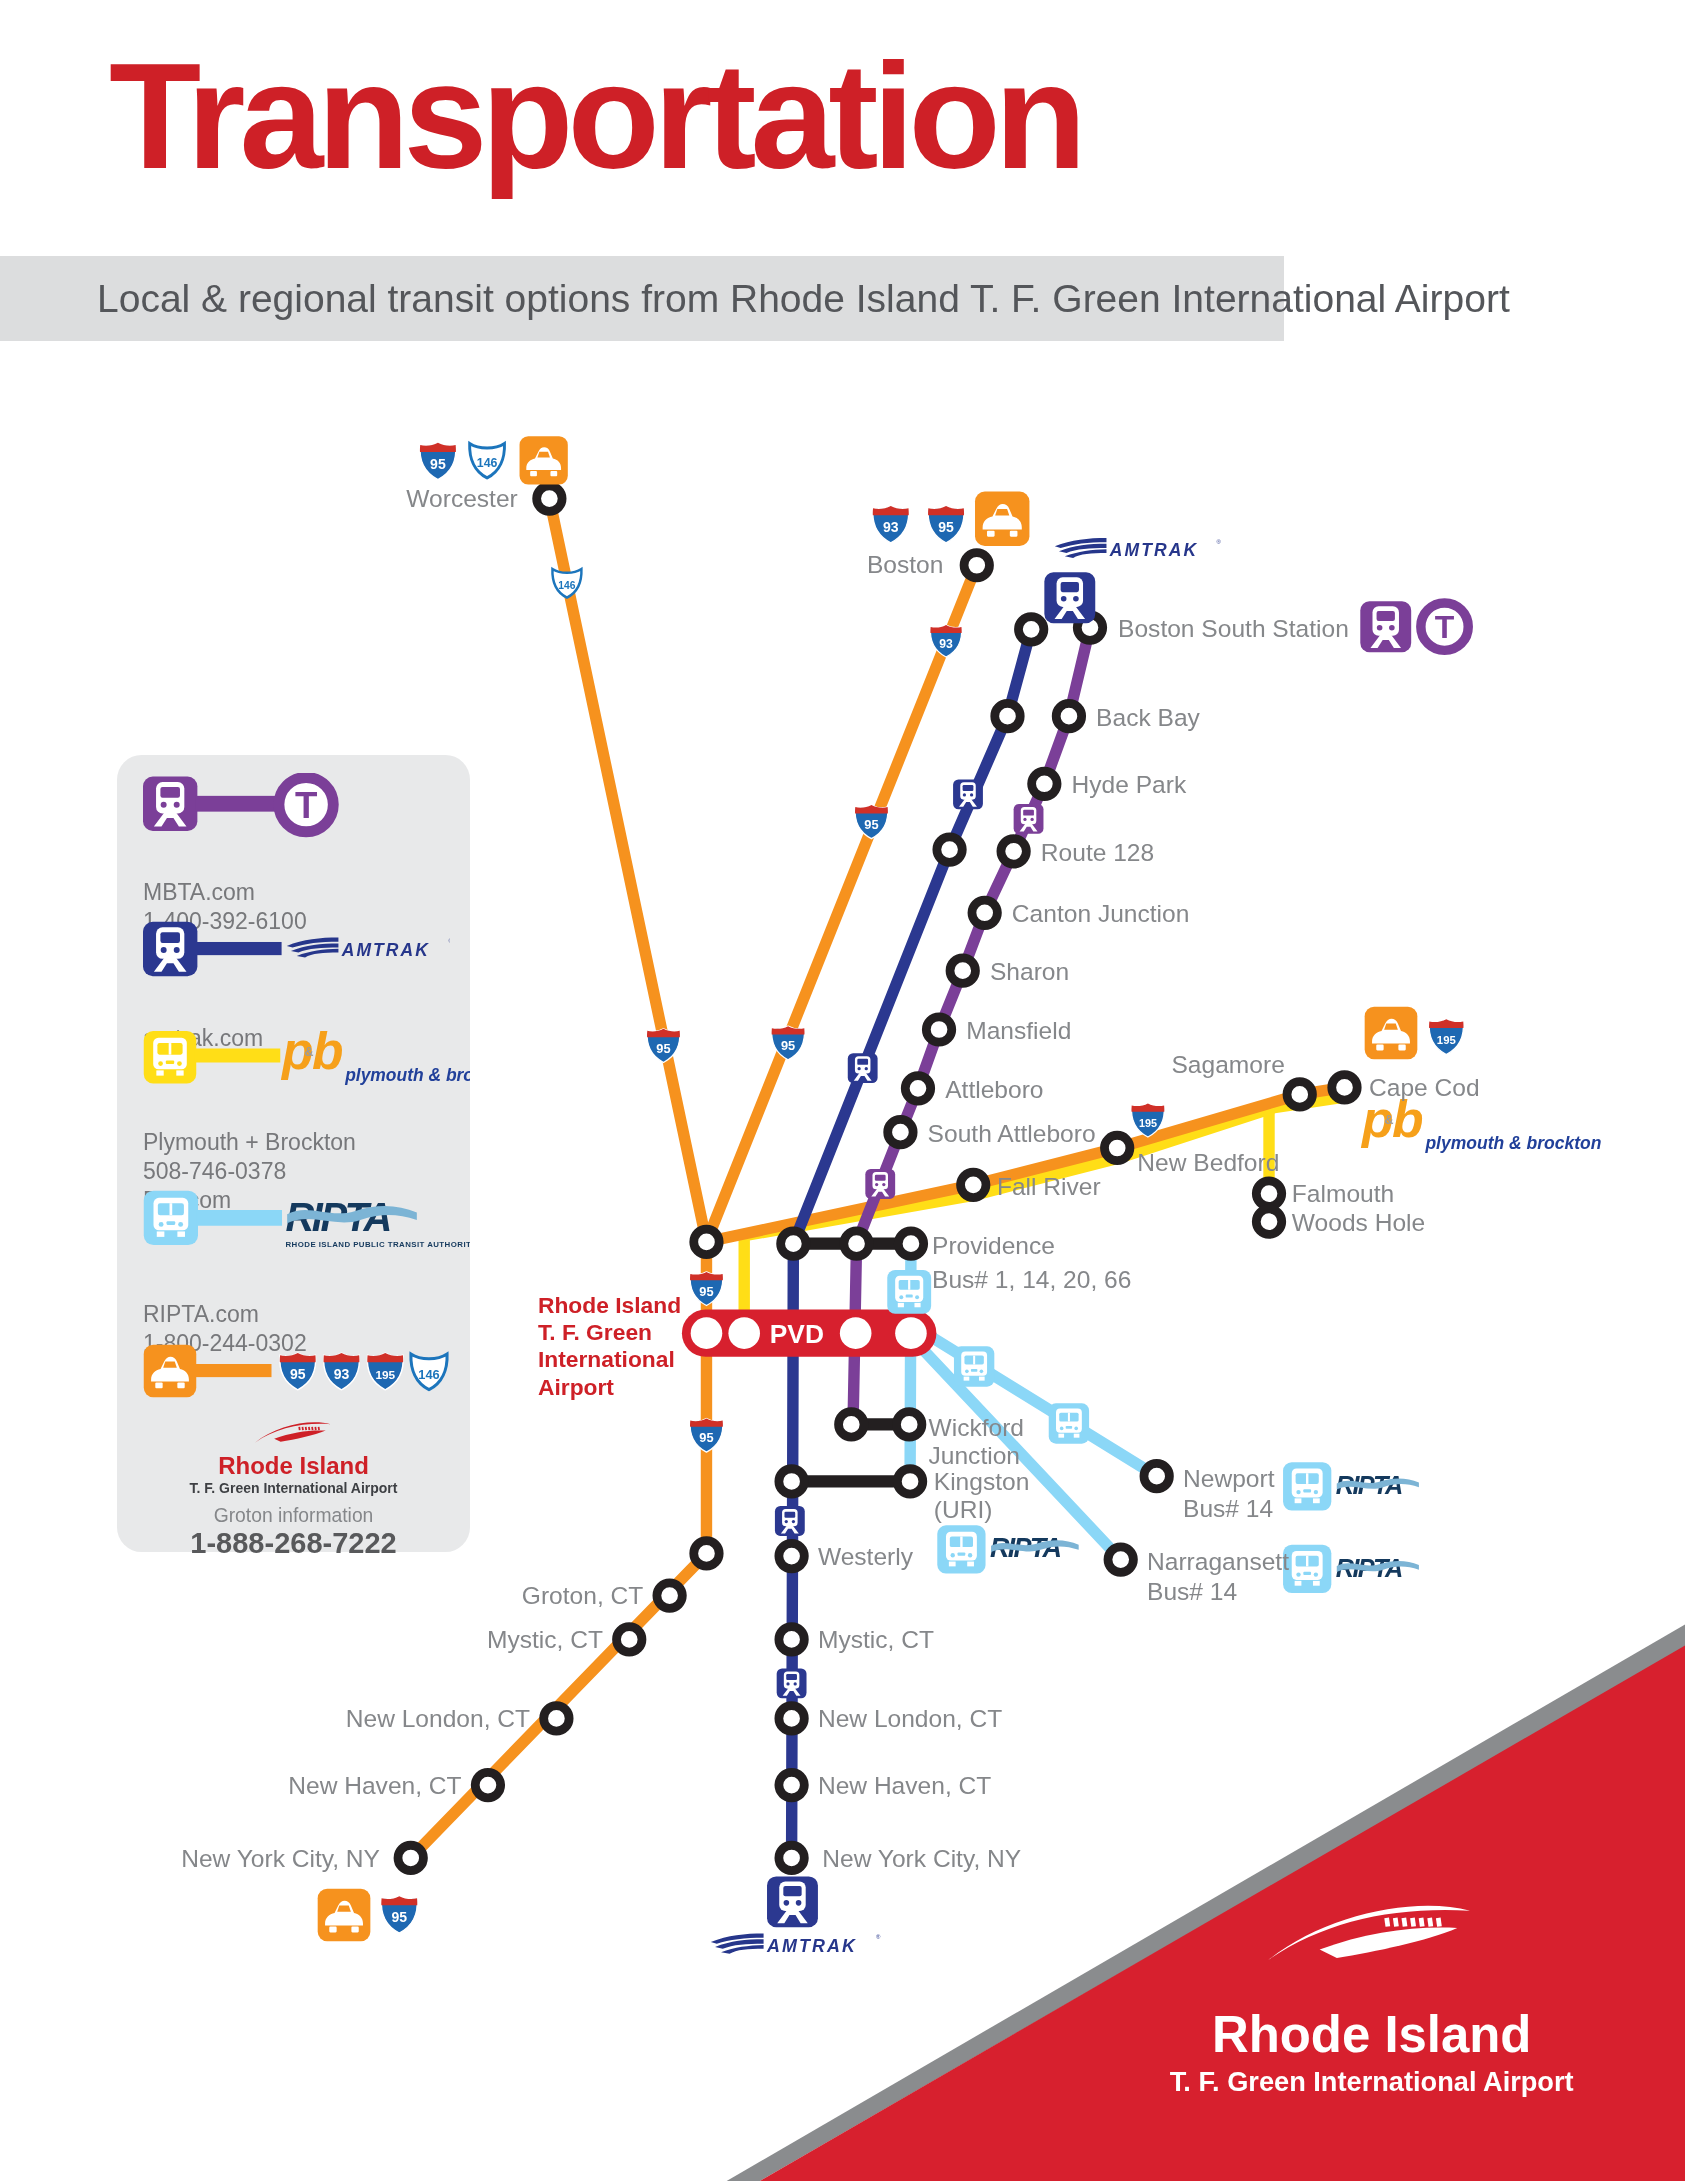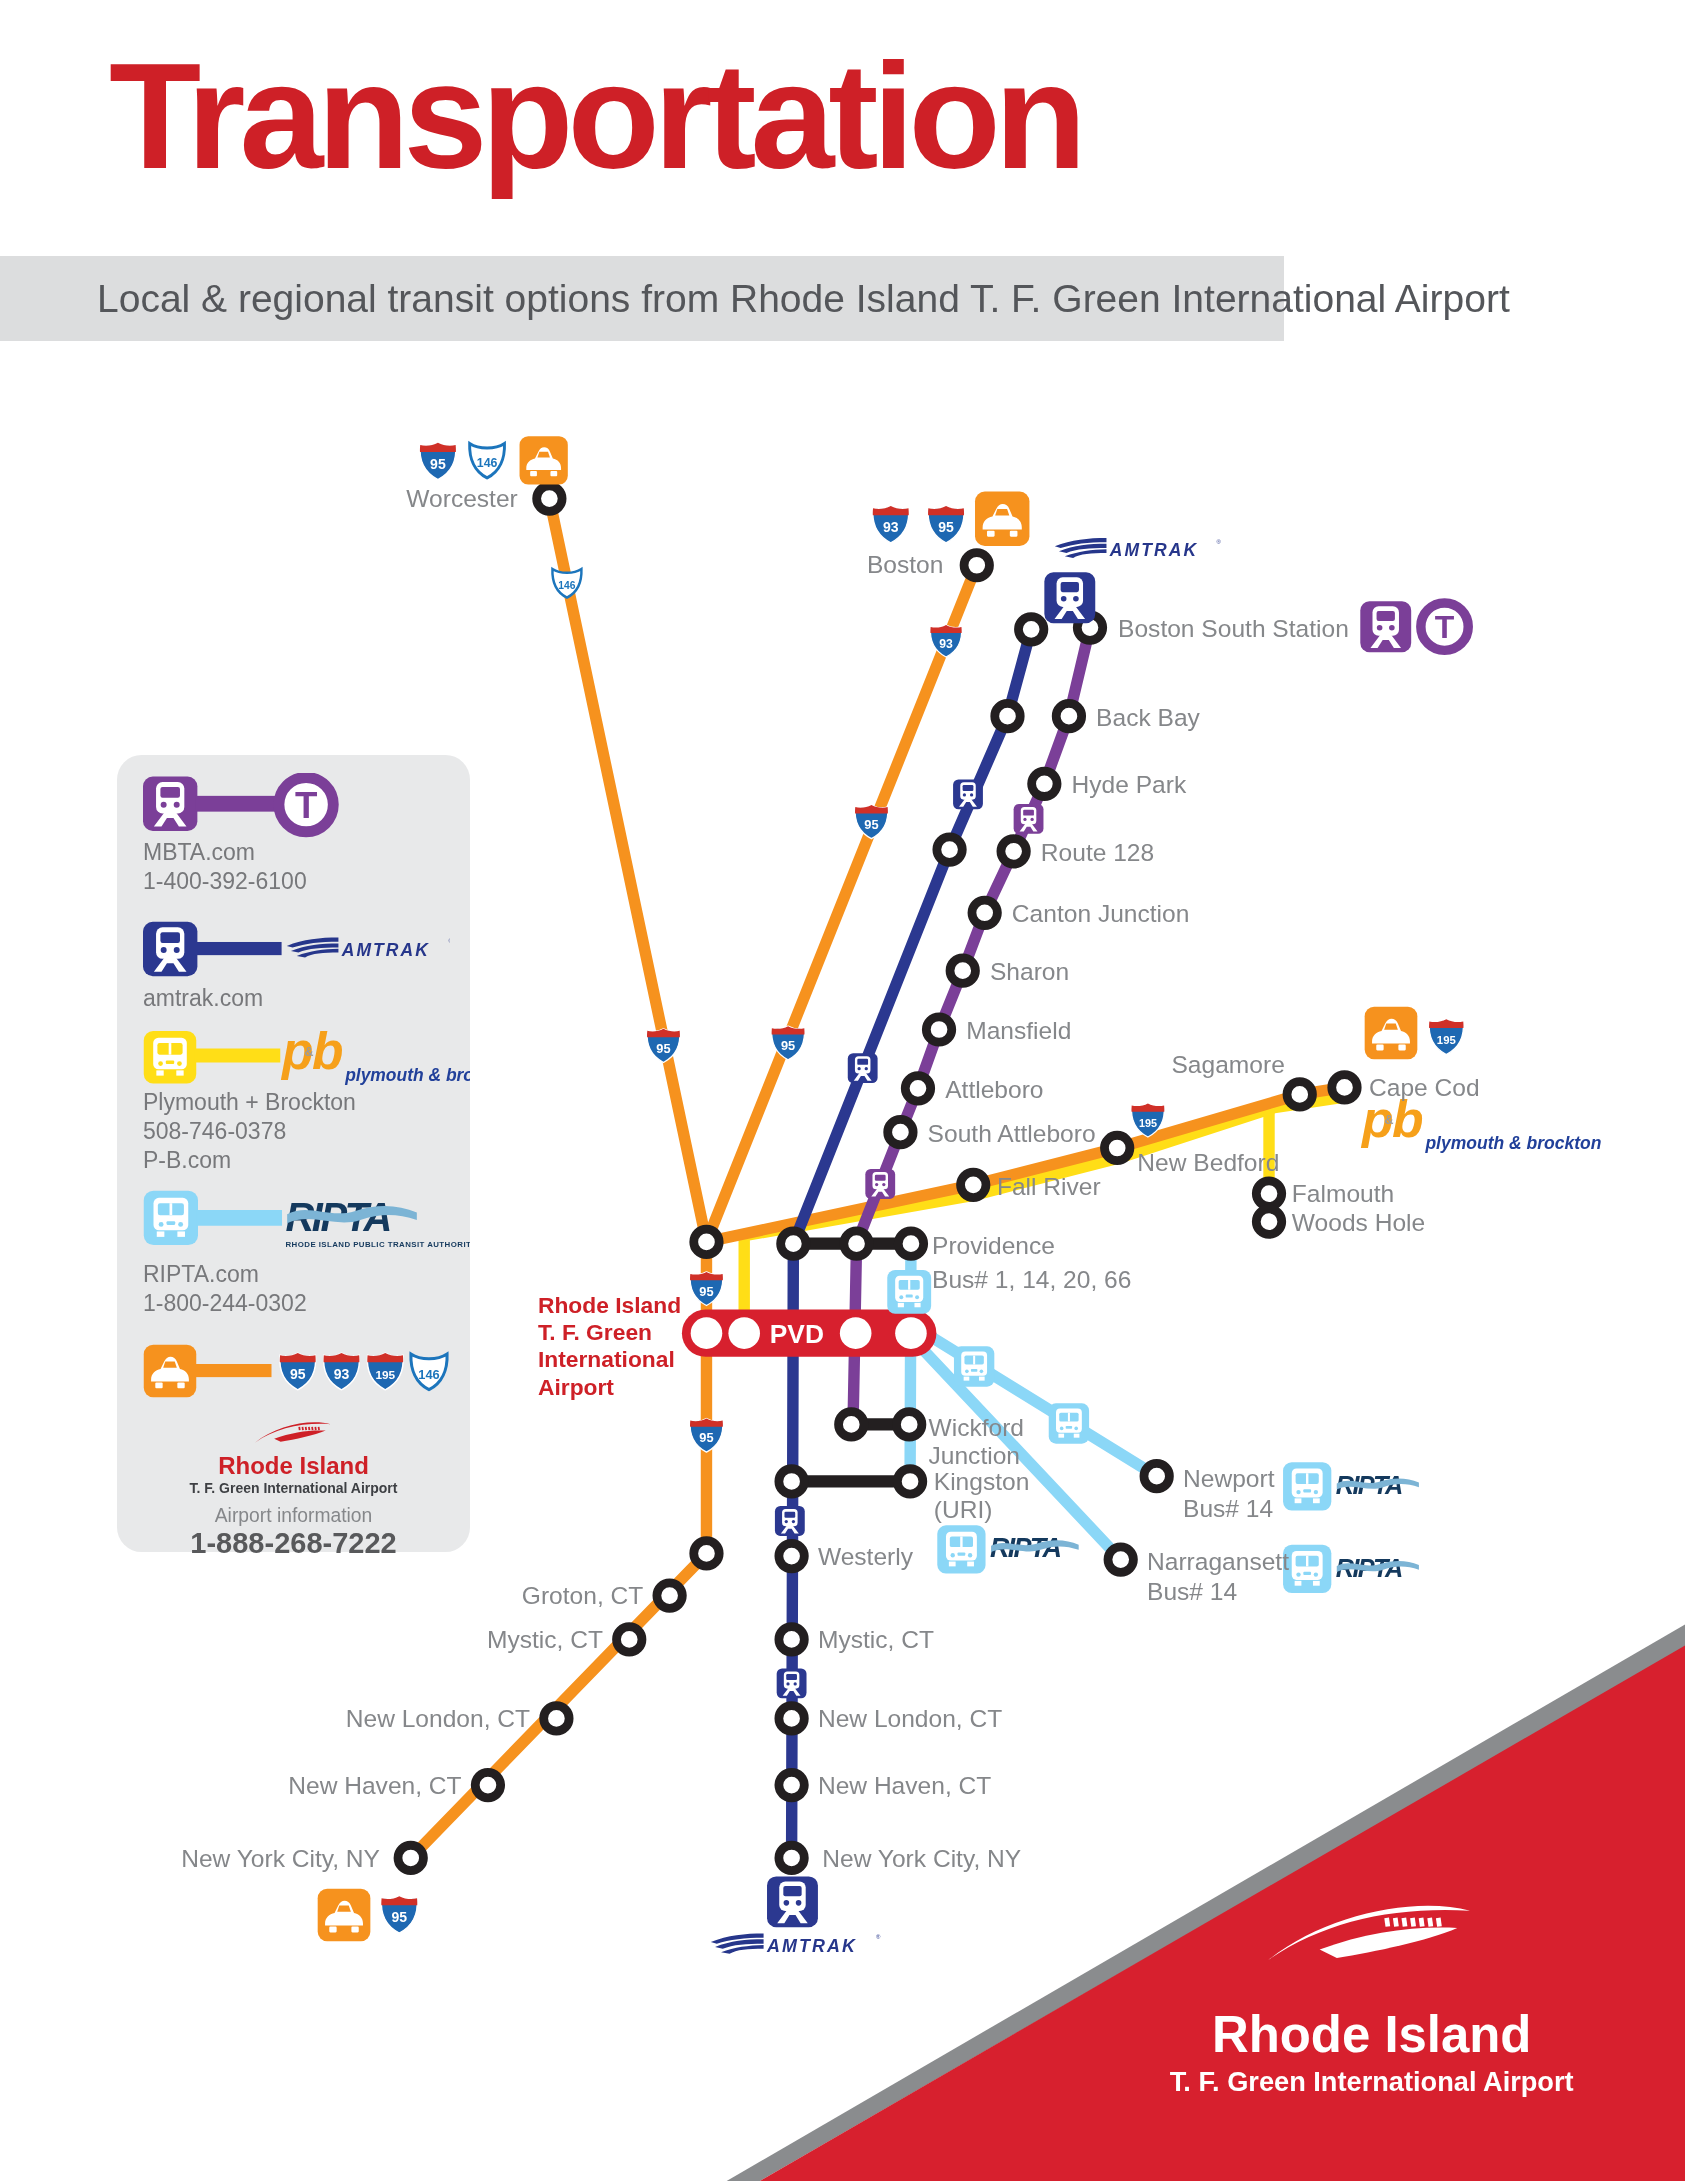--- a/index.html
+++ b/index.html
@@ -6,21 +6,21 @@
   body{width:1685px;height:2181px;position:relative;background:#fff;overflow:hidden;
        font-family:"Liberation Sans", sans-serif;}
   .title{position:absolute;left:72px;top:37px;font-size:151px;font-weight:800;
          letter-spacing:-6.1px;color:#CE2027;line-height:1.05;margin-left:37px;}
   .subbar{position:absolute;left:0;top:256px;width:1284px;height:85px;background:#DCDDDE;}
   .subbar .subtext{position:absolute;left:97px;top:0;height:85px;line-height:85px;
          font-size:39px;color:#54565A;white-space:nowrap;}
   .legend{position:absolute;left:117px;top:755px;width:353px;height:797px;
           background:#E8E9EA;border-radius:24.6px;}
   .lart{position:absolute;left:26px;}
-  .ltext{position:absolute;left:26px;font-size:23px;color:#77787B;white-space:nowrap;}
+  .ltext{position:absolute;left:26px;font-size:23px;color:#77787B;white-space:nowrap;margin-top:40px;}
   .lcenter{position:absolute;left:0;width:353px;text-align:center;white-space:nowrap;}
   #map{position:absolute;left:0;top:0;}
   svg text{font-family:"Liberation Sans", sans-serif;}
 </style>
 </head>
 <body>
 
 <div class="title">Transportation</div>
 
 <div class="subbar">
@@ -542,16 +542,16 @@
         <rect x="60" y="10.5" width="2.2" height="4" fill="#CE2027" transform="rotate(-8 60 10)"></rect>
         <rect x="64" y="10.5" width="2.2" height="4" fill="#CE2027" transform="rotate(-8 64 10)"></rect>
         <rect x="68" y="10.5" width="2.2" height="4" fill="#CE2027" transform="rotate(-8 68 10)"></rect>
         <rect x="72" y="10.5" width="2.2" height="4" fill="#CE2027" transform="rotate(-8 72 10)"></rect>
         <rect x="76" y="10.5" width="2.2" height="4" fill="#CE2027" transform="rotate(-8 76 10)"></rect>
         <rect x="80" y="10.5" width="2.2" height="4" fill="#CE2027" transform="rotate(-8 80 10)"></rect>
       </g>
     </svg>
   <div class="lcenter" style="top:697px;font-size:24px;font-weight:800;color:#CE2027">Rhode Island</div>
   <div class="lcenter" style="top:725px;font-size:14px;font-weight:700;color:#3E4044">T. F. Green International Airport</div>
-  <div class="lcenter" style="top:750px;font-size:19.3px;color:#85878A">Airport information</div>
+  <div class="lcenter" style="top:750px;font-size:19.3px;color:#85878A">Groton information</div>
   <div class="lcenter" style="top:772px;font-size:29px;font-weight:700;color:#58595B">1-888-268-7222</div>
 </div>
 
 
 </body></html>

